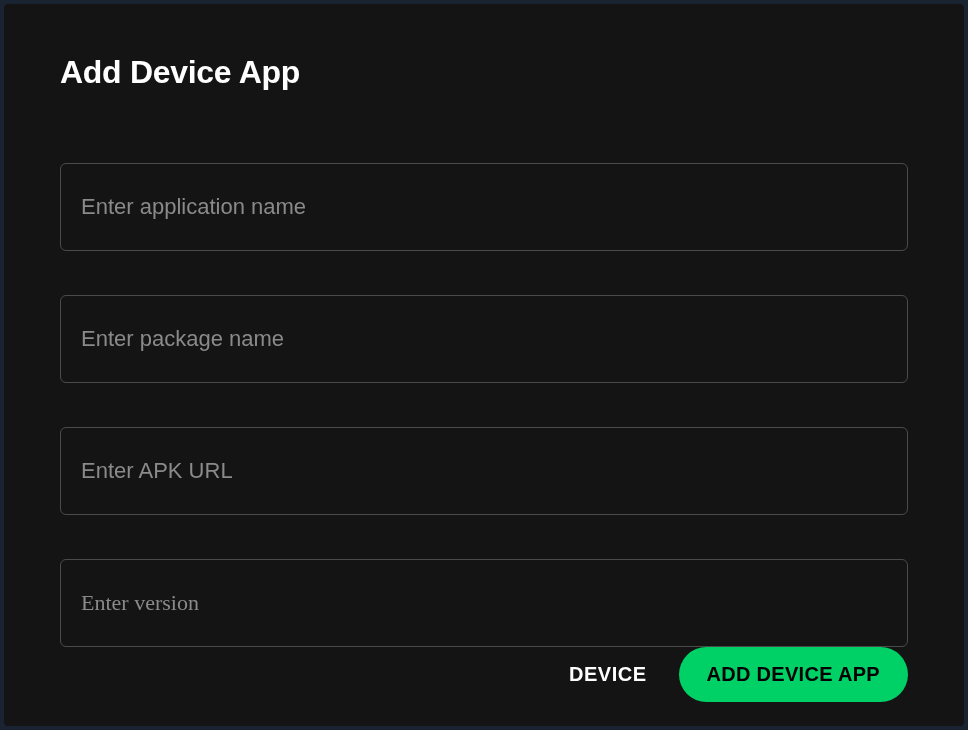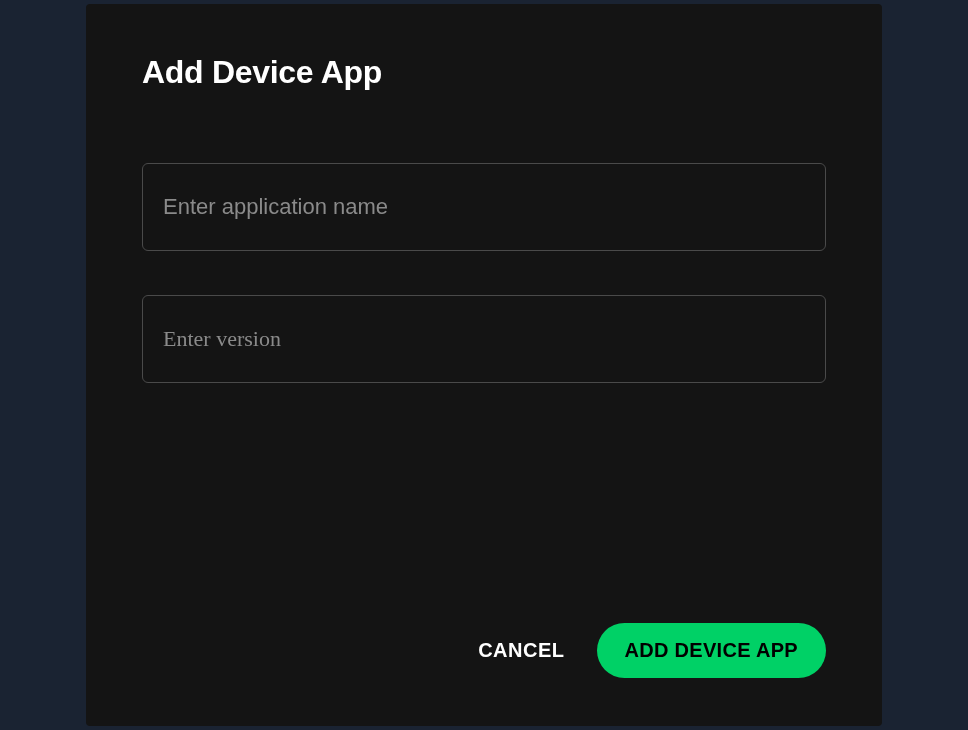--- a/index.html
+++ b/index.html
@@ -13,21 +13,21 @@
       height: 730px;
       background: #1a2332;
       display: flex;
       align-items: center;
       justify-content: center;
       font-family: -apple-system, BlinkMacSystemFont, "Segoe UI", Helvetica, Arial, sans-serif;
       overflow: hidden;
     }
 
     .modal {
-      width: 796px;
+      width: 960px;
       height: 722px;
       background: #141414;
       border-radius: 4px;
       padding: 50px 56px 48px 56px;
       display: flex;
       flex-direction: column;
     }
 
     .modal-title {
       color: #ffffff;
@@ -107,28 +107,30 @@
 <body>
 
 <div class="modal">
 
   <h1 class="modal-title">Add Device App</h1>
 
   <div class="form-container">
 
     <input type="text" class="text-input" placeholder="Enter application name" style="">
 
+    <input type="text" class="text-input" placeholder="Enter package name" style="">
 
+    <input type="text" class="text-input" placeholder="Enter APK URL" style="">
 
     <div class="input-row">
       <input type="text" class="text-input input-half" placeholder="Enter version" style="">
 
     </div>
 
   </div>
 
   <div class="modal-actions">
-    <button class="btn-cancel">CANCEL</button>
+    <button class="btn-cancel">DEVICE</button>
 
     <button class="btn-primary">ADD DEVICE APP</button>
   </div>
 
 </div>
 
 </body></html>

